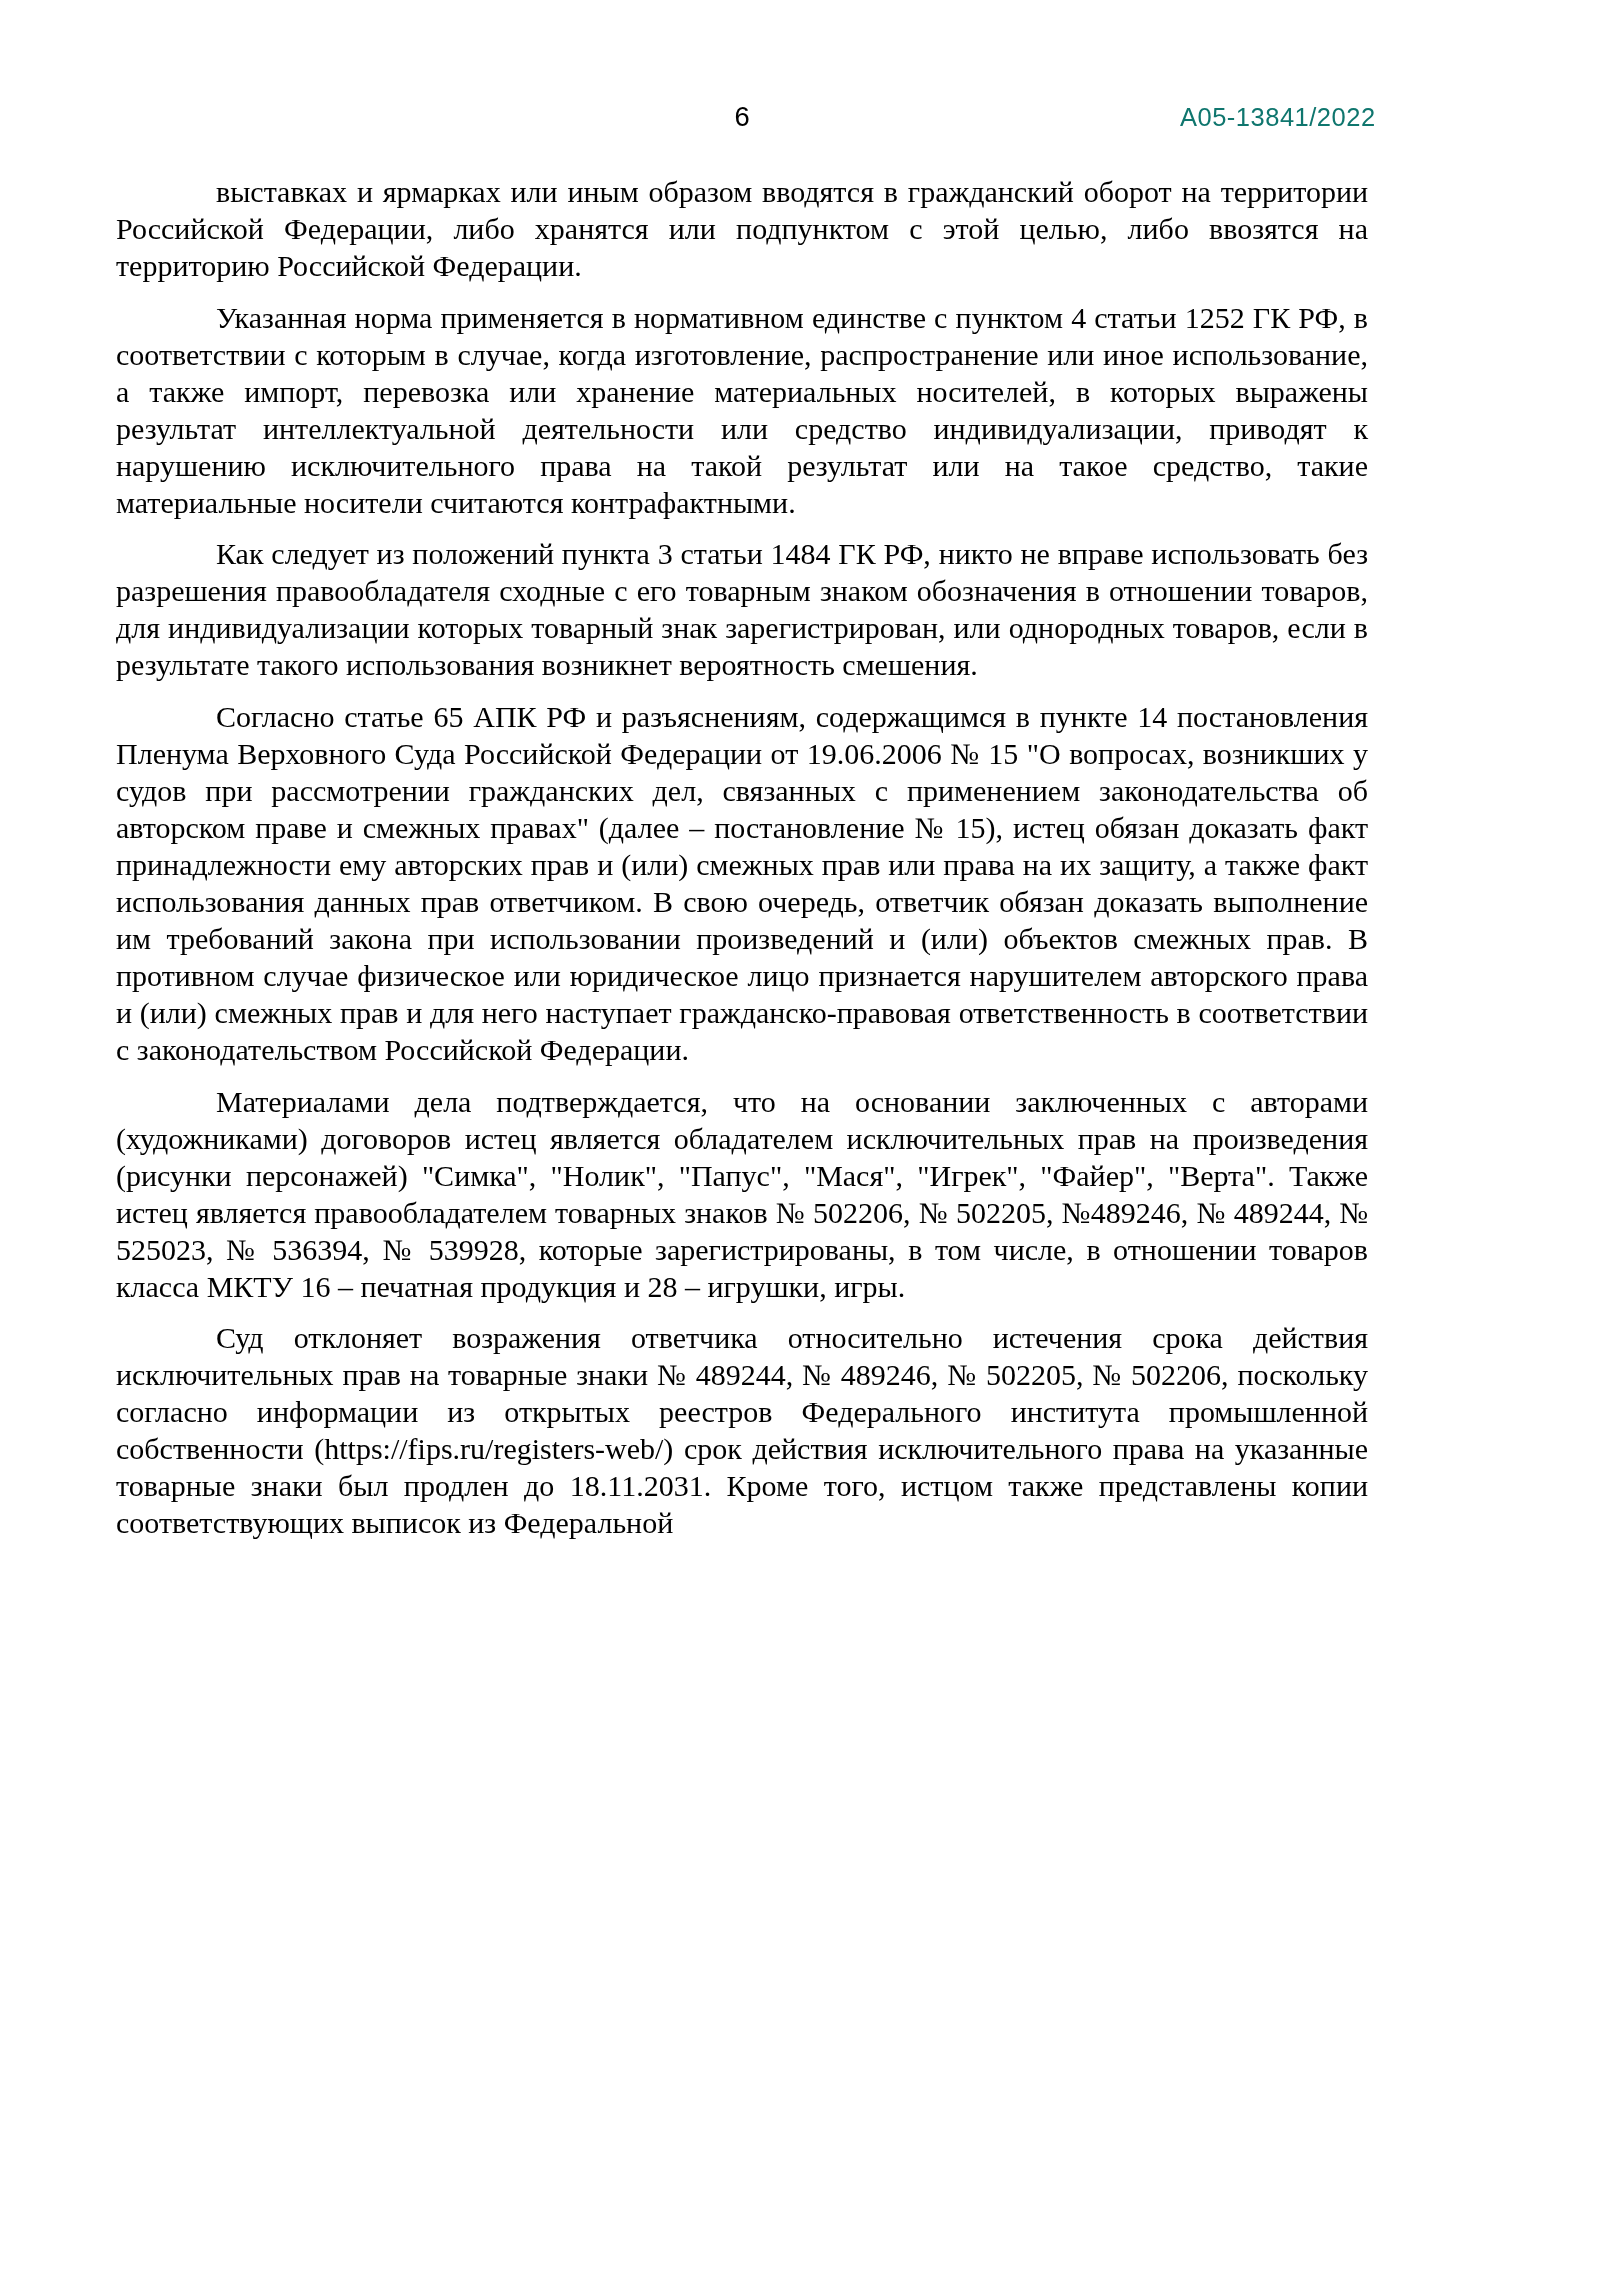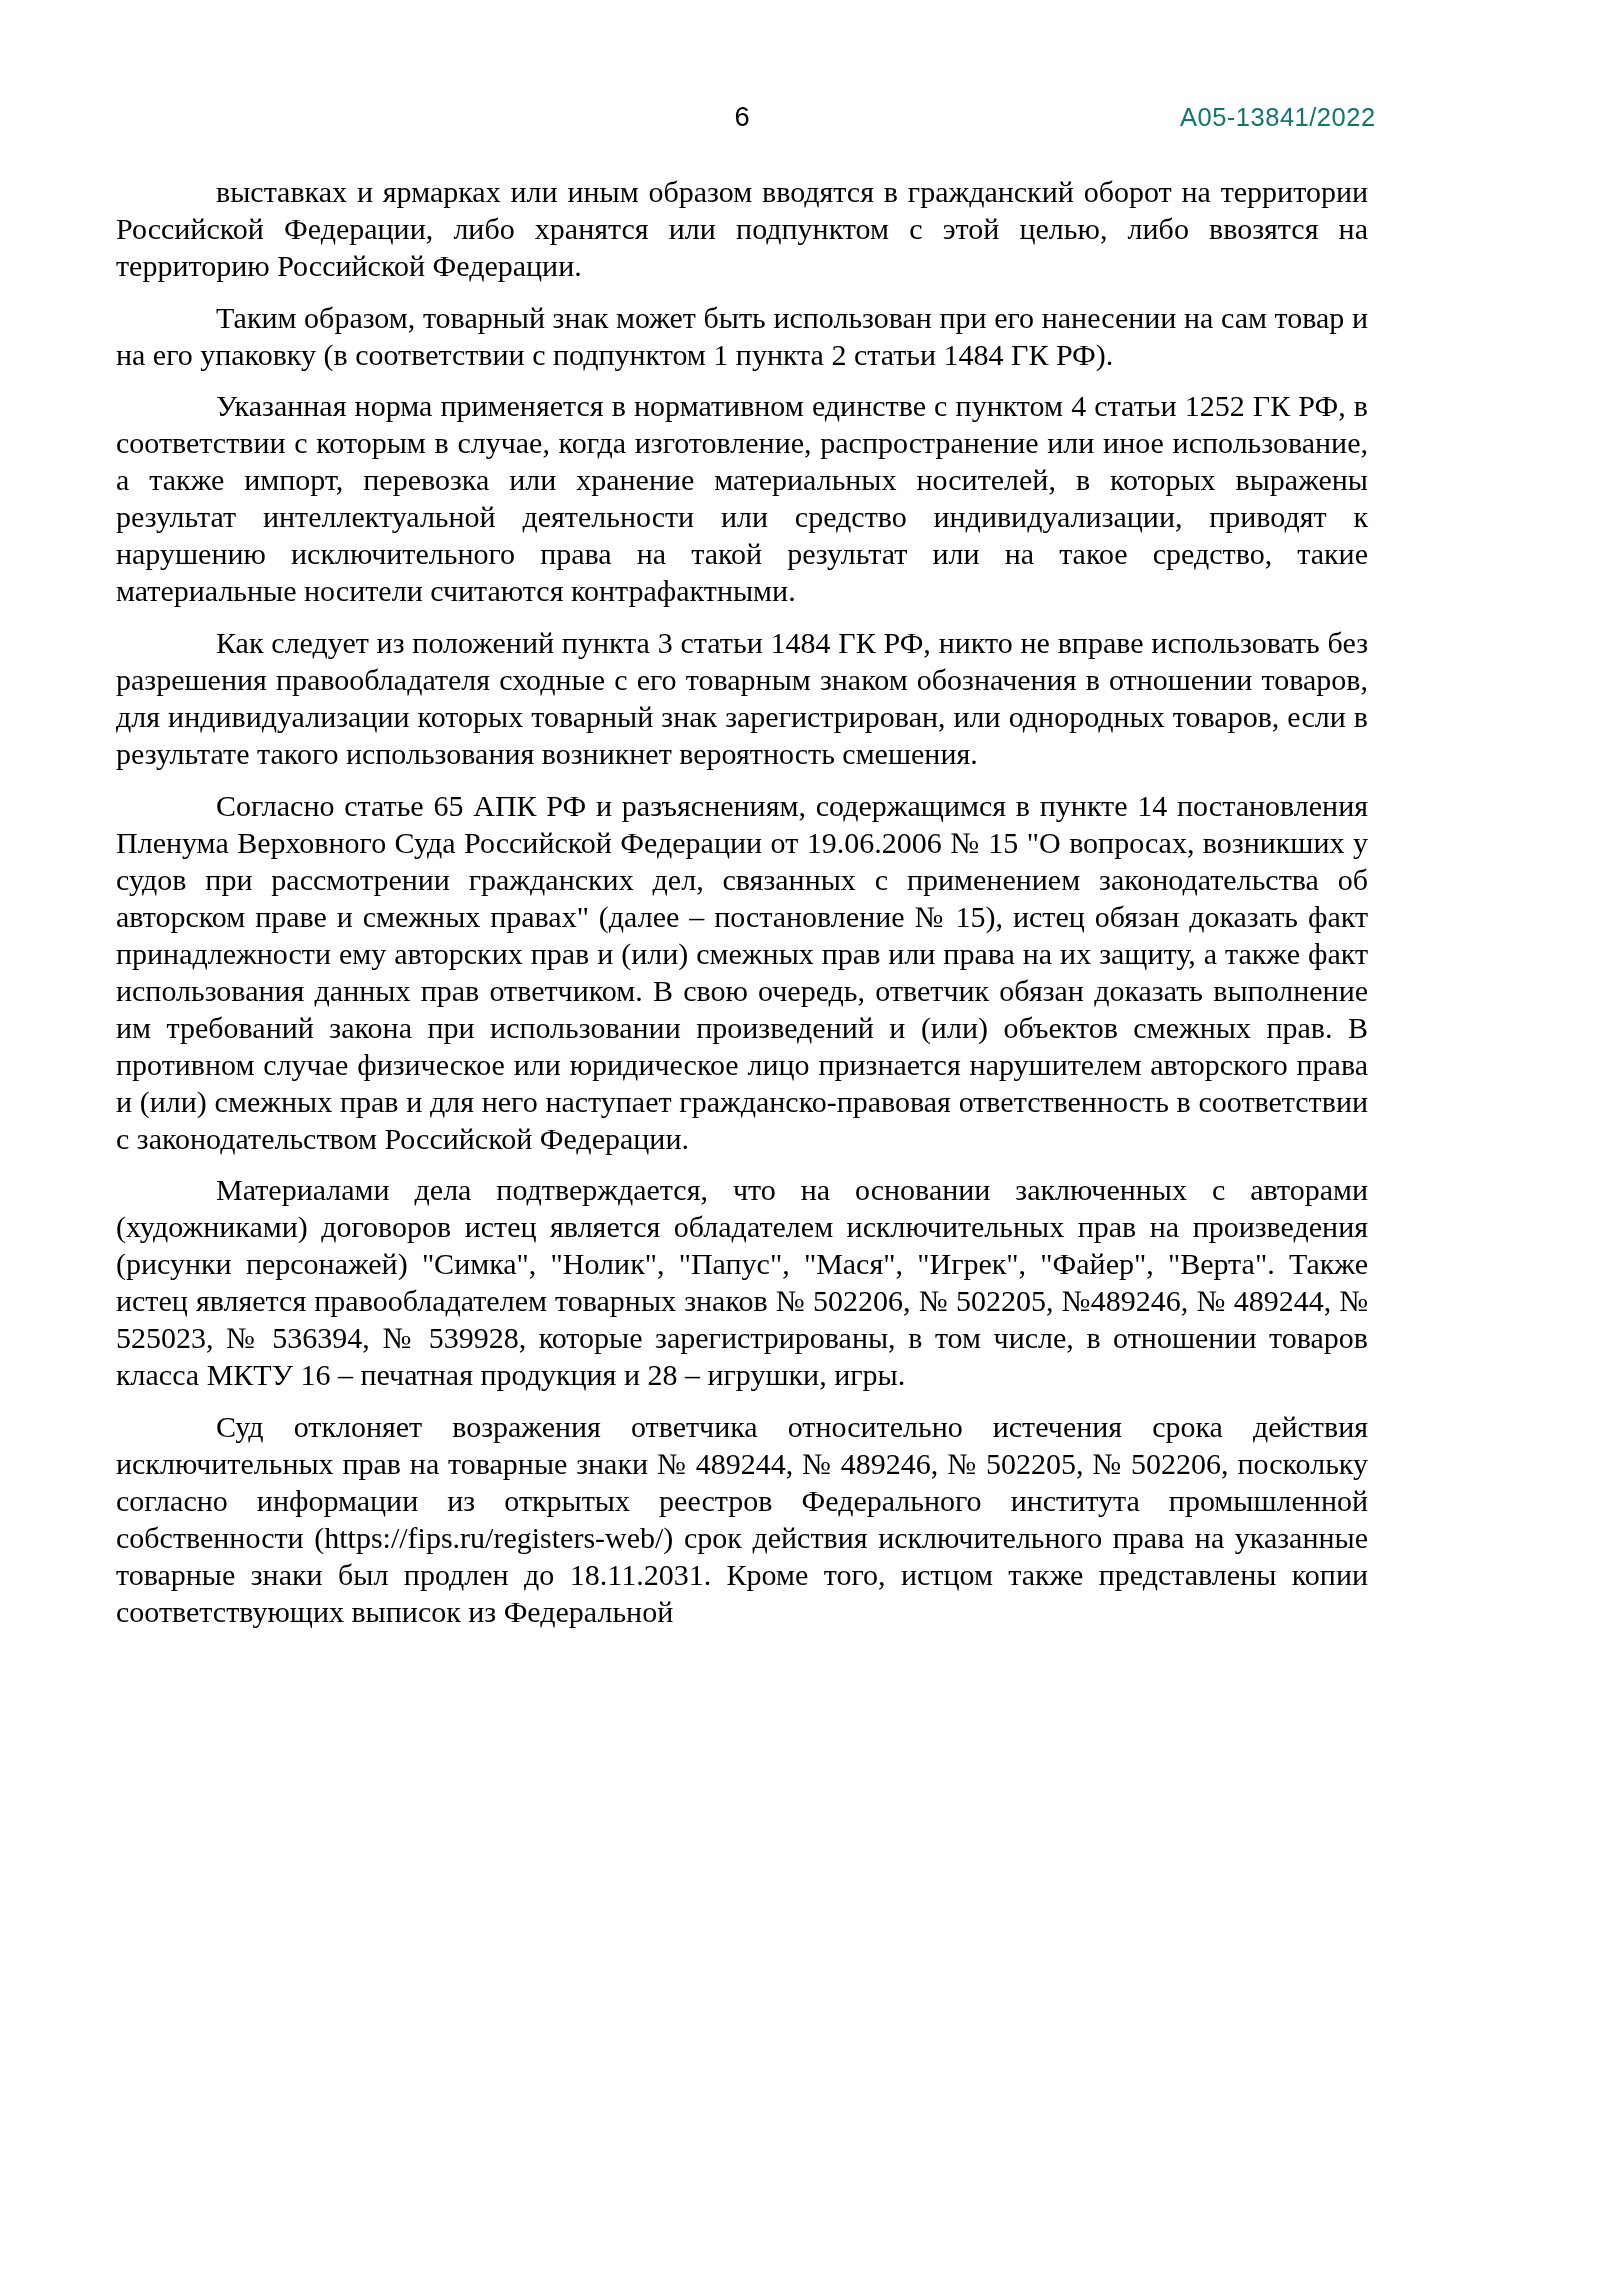--- a/index.html
+++ b/index.html
@@ -54,21 +54,20 @@
 <body>
 
 <div class="page">
 
   <div class="page-number">6</div>
 
   <div class="case-number">А05-13841/2022</div>
 
   <div class="doc-body">
     <p>выставках и ярмарках или иным образом вводятся в гражданский оборот на территории Российской Федерации, либо хранятся или подпунктом с этой целью, либо ввозятся на территорию Российской Федерации.</p>
-    <p>Таким образом, товарный знак может быть использован при его нанесении на сам товар и на его упаковку (в соответствии с подпунктом 1 пункта 2 статьи 1484 ГК РФ).</p>
     <p>Указанная норма применяется в нормативном единстве с пунктом 4 статьи 1252 ГК РФ, в соответствии с которым в случае, когда изготовление, распространение или иное использование, а также импорт, перевозка или хранение материальных носителей, в которых выражены результат интеллектуальной деятельности или средство индивидуализации, приводят к нарушению исключительного права на такой результат или на такое средство, такие материальные носители считаются контрафактными.</p>
     <p>Как следует из положений пункта 3 статьи 1484 ГК РФ, никто не вправе использовать без разрешения правообладателя сходные с его товарным знаком обозначения в отношении товаров, для индивидуализации которых товарный знак зарегистрирован, или однородных товаров, если в результате такого использования возникнет вероятность смешения.</p>
     <p>Согласно статье 65 АПК РФ и разъяснениям, содержащимся в пункте 14 постановления Пленума Верховного Суда Российской Федерации от 19.06.2006 № 15 "О вопросах, возникших у судов при рассмотрении гражданских дел, связанных с применением законодательства об авторском праве и смежных правах" (далее – постановление № 15), истец обязан доказать факт принадлежности ему авторских прав и (или) смежных прав или права на их защиту, а также факт использования данных прав ответчиком. В свою очередь, ответчик обязан доказать выполнение им требований закона при использовании произведений и (или) объектов смежных прав. В противном случае физическое или юридическое лицо признается нарушителем авторского права и (или) смежных прав и для него наступает гражданско-правовая ответственность в соответствии с законодательством Российской Федерации.</p>
     <p>Материалами дела подтверждается, что на основании заключенных с авторами (художниками) договоров истец является обладателем исключительных прав на произведения (рисунки персонажей) "Симка", "Нолик", "Папус", "Мася", "Игрек", "Файер", "Верта". Также истец является правообладателем товарных знаков № 502206, № 502205, №489246, № 489244, № 525023, № 536394, № 539928, которые зарегистрированы, в том числе, в отношении товаров класса МКТУ 16 – печатная продукция и 28 – игрушки, игры.</p>
     <p>Суд отклоняет возражения ответчика относительно истечения срока действия исключительных прав на товарные знаки № 489244, № 489246, № 502205, № 502206, поскольку согласно информации из открытых реестров Федерального института промышленной собственности (https://fips.ru/registers-web/) срок действия исключительного права на указанные товарные знаки был продлен до 18.11.2031. Кроме того, истцом также представлены копии соответствующих выписок из Федеральной</p>
   </div>
 
 </div>
 
 

